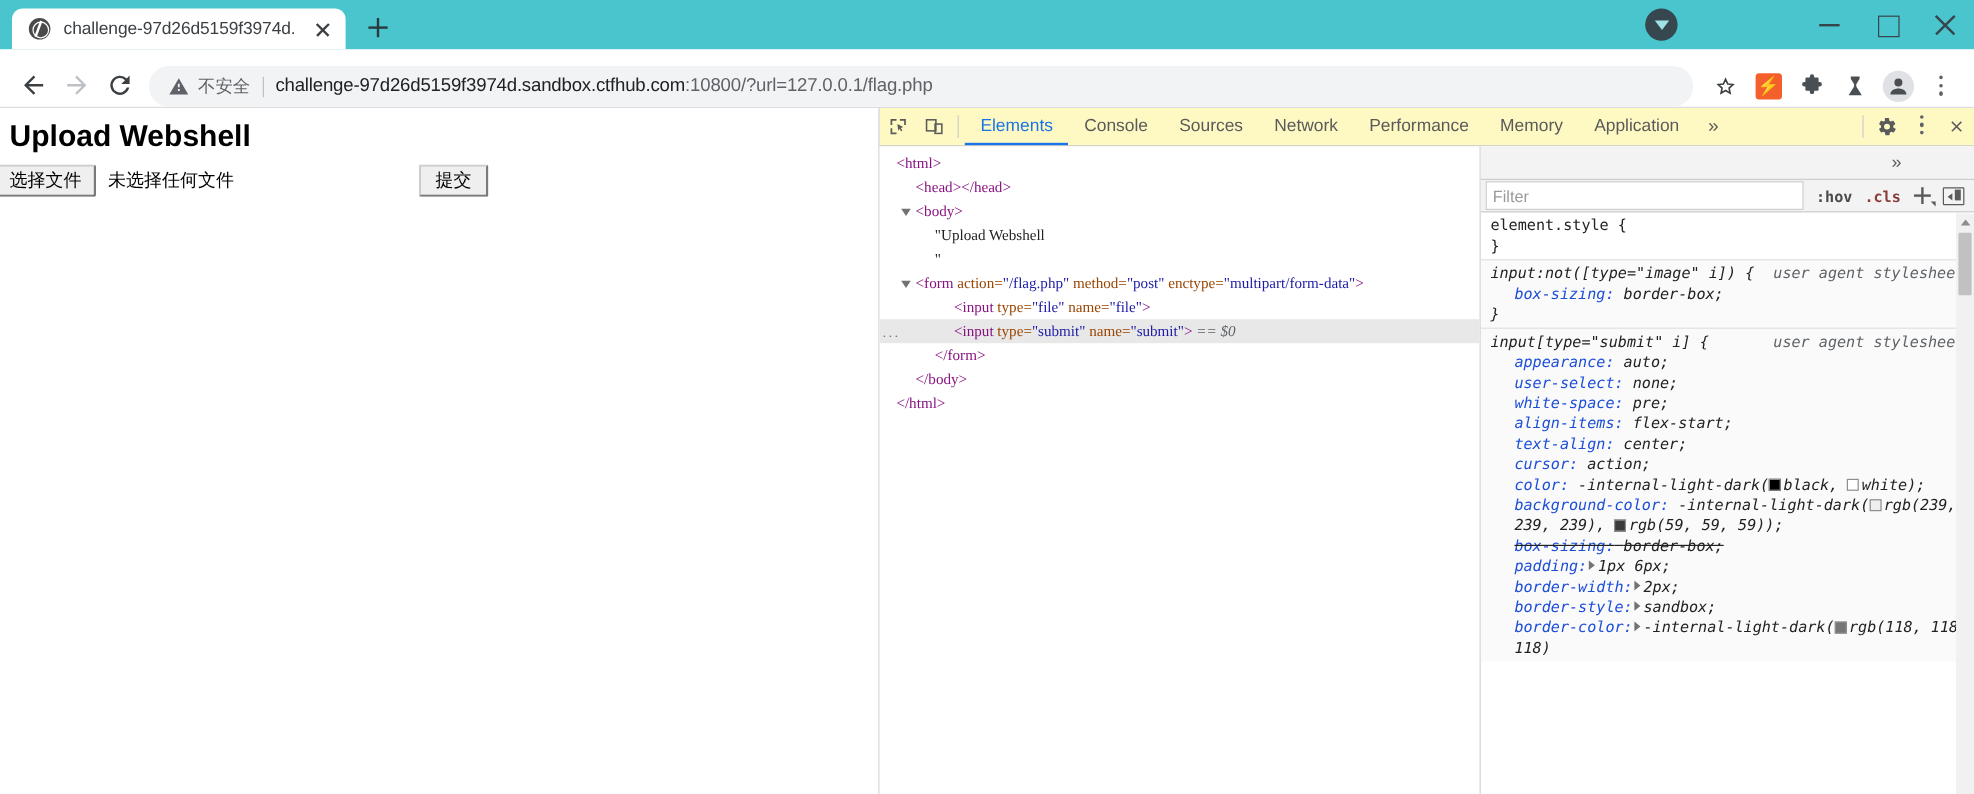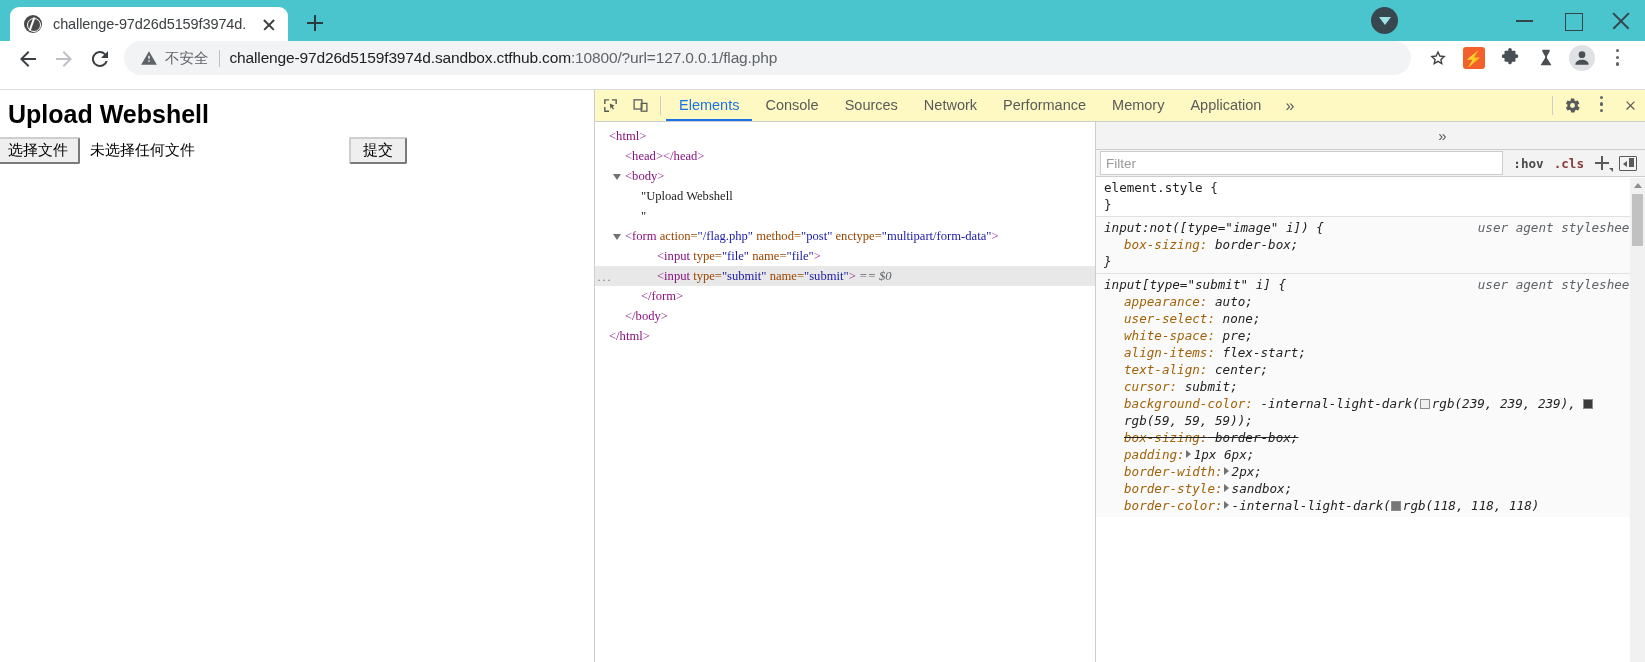--- a/index.html
+++ b/index.html
@@ -92,21 +92,21 @@
   }
   .dl-badge::before {
     content: ""; border-left: 6px solid transparent;
     border-right: 6px solid transparent; border-top: 8px solid #9fe2e8;
     display: block;
   }
 
   
   .toolbar {
     height: 49px; background: #fff; flex: none; display: flex;
-    align-items: flex-start; padding: 0 10px; border-bottom: 1px solid #dadce0;
+    align-items: flex-end; padding: 0 10px; border-bottom: 1px solid #dadce0;
   }
   .navbtn { width: 36px; height: 36px; position: relative; cursor: pointer; flex: none; }
   .navbtn svg { position: absolute; left: 6px; top: 6px; }
 
   .omnibox {
     flex: 1; height: 34px; background: #f1f3f4; border-radius: 17px;
     display: flex; align-items: center; padding: 0 14px 0 16px;
     margin: 0 8px 0 6px; min-width: 0;
   }
   .warn-icon { width: 18px; height: 18px; flex: none; margin-right: 7px; }
@@ -139,21 +139,21 @@
   .dots-v i {
     display: block; width: 3.4px; height: 3.4px; border-radius: 50%;
     background: #5f6368; margin-bottom: 3.2px;
   }
 
   
   .content { flex: 1; display: flex; min-height: 0; }
 
   
   .page {
-    width: 595px; background: #fff; flex: none; overflow: hidden;
+    width: 733px; background: #fff; flex: none; overflow: hidden;
     position: relative; border-right: 1px solid #cdcdcd;
   }
   .page h1 {
     font-size: 25px; font-weight: bold; color: #000;
     margin: 10px 0 8px 8px; font-family: "Liberation Sans", sans-serif;
   }
   .formrow { display: flex; align-items: center; margin-left: -4px; }
   .filebtn {
     font-size: 15px; padding: 2px 10px; background: #efefef;
     border: 2px outset #cecece; color: #000; font-family: "DejaVu Sans", sans-serif;
@@ -301,21 +301,21 @@
   .rule { padding: 2px 0 3px 8px; position: relative; }
   .rule + .rule { border-top: 1px solid #e0e0e0; }
   .rule.ua { font-style: italic; background: #fafafa; }
   .sel-line { color: #222; position: relative; }
   .sel-line .selector { color: #222; }
   .ua-tag {
     color: #5f6368; font-style: italic; position: absolute; right: 8px; top: 0;
     font-family: "DejaVu Sans Mono", monospace; font-size: 12.6px;
   }
   .decl { padding-left: 20px; color: #222; }
-  .prop { color: #a16207; text-align: right; }
+  .prop { color: #1d4ed8; text-align: right; }
   .pval { color: #222; }
   .decl.overridden { text-decoration: line-through; }
   .swatch {
     display: inline-block; width: 10px; height: 10px;
     border: 1px solid #8d8d8d; vertical-align: -1px; margin-right: 2px;
   }
   .tri {
     display: inline-block; width: 0; height: 0; vertical-align: 1px;
     border-left: 5px solid #727272; border-top: 4px solid transparent;
     border-bottom: 4px solid transparent; margin: 0 3px 0 1px;
@@ -517,21 +517,22 @@
                 <div class="decl"><span class="prop">box-sizing:</span> <span class="pval">border-box;</span></div>
                 <div class="sel-line">}</div>
               </div>
               <div class="rule ua">
                 <div class="sel-line"><span class="selector">input[type="submit" i] {</span><span class="ua-tag">user agent stylesheet</span></div>
                 <div class="decl"><span class="prop">appearance:</span> <span class="pval">auto;</span></div>
                 <div class="decl"><span class="prop">user-select:</span> <span class="pval">none;</span></div>
                 <div class="decl"><span class="prop">white-space:</span> <span class="pval">pre;</span></div>
                 <div class="decl"><span class="prop">align-items:</span> <span class="pval">flex-start;</span></div>
                 <div class="decl"><span class="prop">text-align:</span> <span class="pval">center;</span></div>
-                <div class="decl"><span class="prop">cursor:</span> <span class="pval">submit;</span></div>
+                <div class="decl"><span class="prop">cursor:</span> <span class="pval">action;</span></div>
+                <div class="decl"><span class="prop">color:</span> <span class="pval">-internal-light-dark(<span class="swatch" style="background:#000"></span>black, <span class="swatch" style="background:#fff"></span>white);</span></div>
                 <div class="decl"><span class="prop">background-color:</span> <span class="pval">-internal-light-dark(<span class="swatch" style="background:rgb(239, 239, 239)"></span>rgb(239, 239, 239), <span class="swatch" style="background:rgb(59, 59, 59)"></span>rgb(59, 59, 59));</span></div>
                 <div class="decl overridden"><span class="prop">box-sizing:</span> <span class="pval">border-box;</span></div>
                 <div class="decl"><span class="prop">padding:</span><span class="tri"></span><span class="pval">1px 6px;</span></div>
                 <div class="decl"><span class="prop">border-width:</span><span class="tri"></span><span class="pval">2px;</span></div>
                 <div class="decl"><span class="prop">border-style:</span><span class="tri"></span><span class="pval">sandbox;</span></div>
                 <div class="decl"><span class="prop">border-color:</span><span class="tri"></span><span class="pval">-internal-light-dark(<span class="swatch" style="background:rgb(118, 118, 118)"></span>rgb(118, 118, 118)</span></div>
               </div>
             </div>
 
           <div class="sp-scroll">

